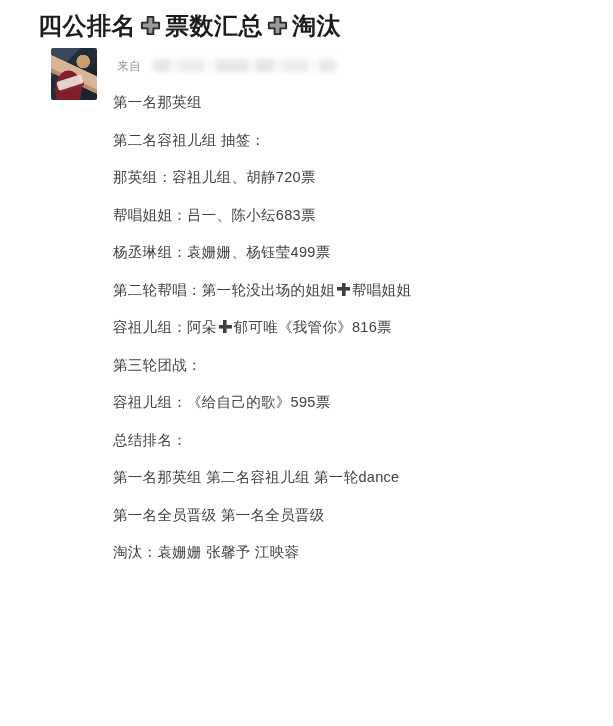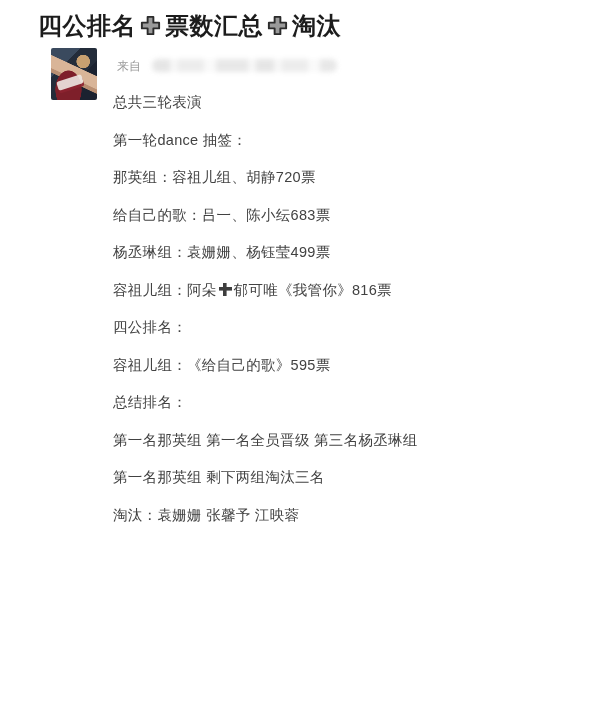--- a/index.html
+++ b/index.html
@@ -119,27 +119,28 @@
       </svg><span>票数汇总</span><svg class="plus-lg" width="23" height="23" viewBox="0 0 24 24">
         <path d="M9 3h6v6h6v6h-6v6H9v-6H3V9h6z" fill="#9a9a9a" stroke="#2b2b2b" stroke-width="2" stroke-linejoin="round"></path>
       </svg><span>淘汰</span></h1>
 
   <div class="avatar"></div>
 
   <span class="meta-from">来自</span>
   <div class="meta-redacted"></div>
 
   <div class="body">
-    <p>总共三轮表演</p>
-    <p>第一轮dance 抽签：</p>
+    <p>第一名那英组</p>
+    <p>第二名容祖儿组 抽签：</p>
     <p>那英组：容祖儿组、胡静720票</p>
-    <p>给自己的歌：吕一、陈小纭683票</p>
+    <p>帮唱姐姐：吕一、陈小纭683票</p>
     <p>杨丞琳组：袁姗姗、杨钰莹499票</p>
+    <p>第二轮帮唱：第一轮没出场的姐姐<span class="plus-inline"></span>帮唱姐姐</p>
     <p>容祖儿组：阿朵<span class="plus-inline"></span>郁可唯《我管你》816票</p>
-    <p>四公排名：</p>
+    <p>第三轮团战：</p>
     <p>容祖儿组：《给自己的歌》595票</p>
     <p>总结排名：</p>
-    <p>第一名那英组 第一名全员晋级 第三名杨丞琳组</p>
-    <p>第一名那英组 剩下两组淘汰三名</p>
+    <p>第一名那英组 第二名容祖儿组 第一轮dance</p>
+    <p>第一名全员晋级 第一名全员晋级</p>
     <p>淘汰：袁姗姗 张馨予 江映蓉</p>
   </div>
 
 </div>
 
 </body></html>

